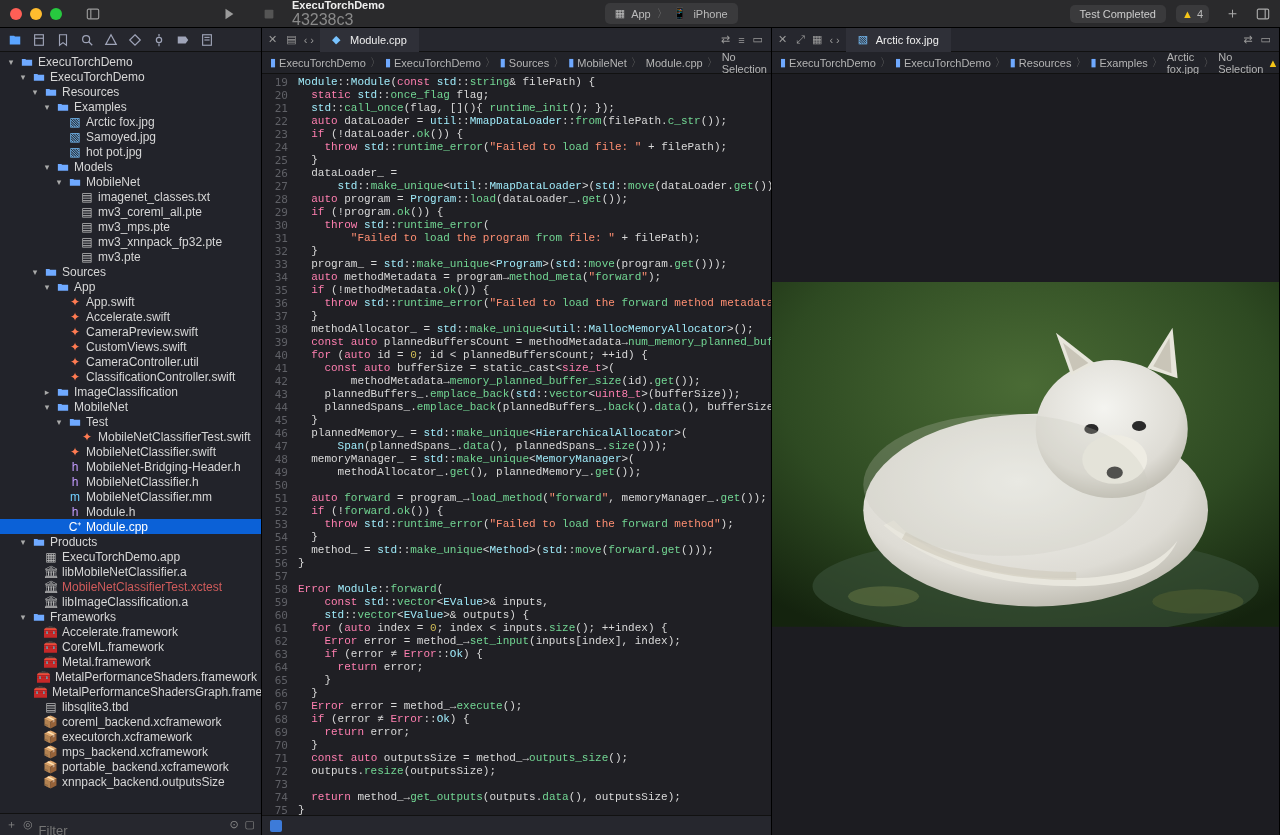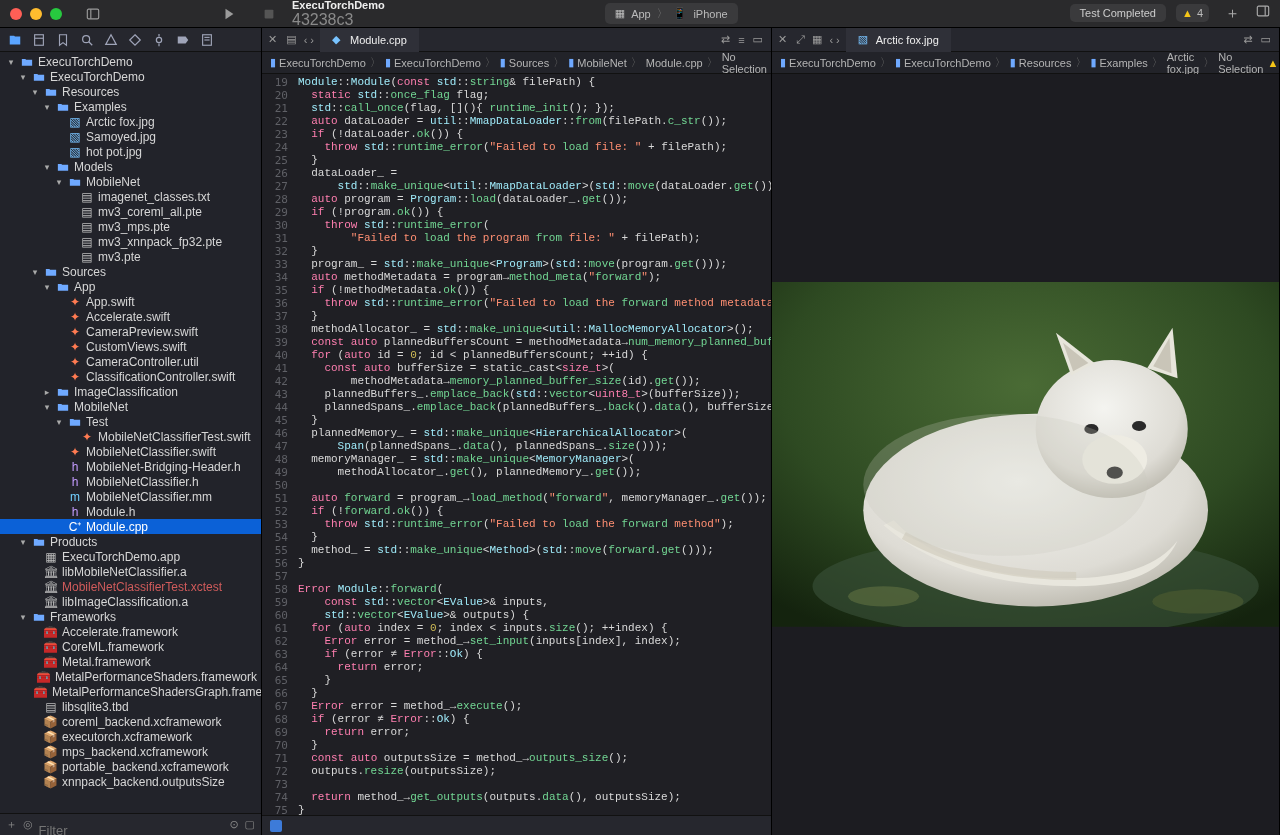--- a/index.html
+++ b/index.html
@@ -11,21 +11,21 @@
 .traffic { display:flex; gap:8px; padding-left:10px; }
 .dot { width:12px; height:12px; border-radius:50%; }
 .dot.red{background:#ff5f56}.dot.yellow{background:#ffbd2e}.dot.green{background:#27c93f}
 .tb-icon { width:26px; display:flex; justify-content:center; color:#9b9b9b; padding:0 4px;}
 .tb-spacer { width: 150px; display:flex; justify-content:flex-end; padding-right:14px;}
 .tb-title { display:flex; flex-direction:column; line-height:1.1; padding-left:2px; }
 .tb-title .main{color:#eee; font-weight:600;}
 .tb-title .sub{color:#8a8a8a; font-size:16px;}
 .scheme-box { margin-left:220px; display:flex; align-items:center; gap:6px; background:#3a3a3c; border-radius:5px; padding:3px 10px; font-size:11px;}
 .scheme-sep{color:#777}
-.tb-right{margin-left:auto; display:flex; align-items:flex-start; gap:10px; padding-right:10px;}
+.tb-right{margin-left:auto; display:flex; align-items:center; gap:10px; padding-right:10px;}
 .status-bubble{background:#3a3a3c; border-radius:5px; padding:3px 10px; color:#ccc; font-size:11px;}
 .warn-bubble{background:#3a3a3c; border-radius:5px; padding:3px 6px; display:flex; align-items:center; gap:4px;}
 .warn-tri{color:#f5c518; font-size:11px;}
 .plus{color:#aaa; font-size:15px; padding:0 6px;}
 .splitbtn{color:#aaa;}
 
 
 .layout{display:flex; height: calc(835px - 28px);}
 .sidebar{width:262px; background:#22232a; border-right:1px solid #000; display:flex; flex-direction:column;}
 .navstrip{height:24px; background:#26272e; display:flex; align-items:center; gap:10px; padding:0 8px; border-bottom:1px solid #111;}

